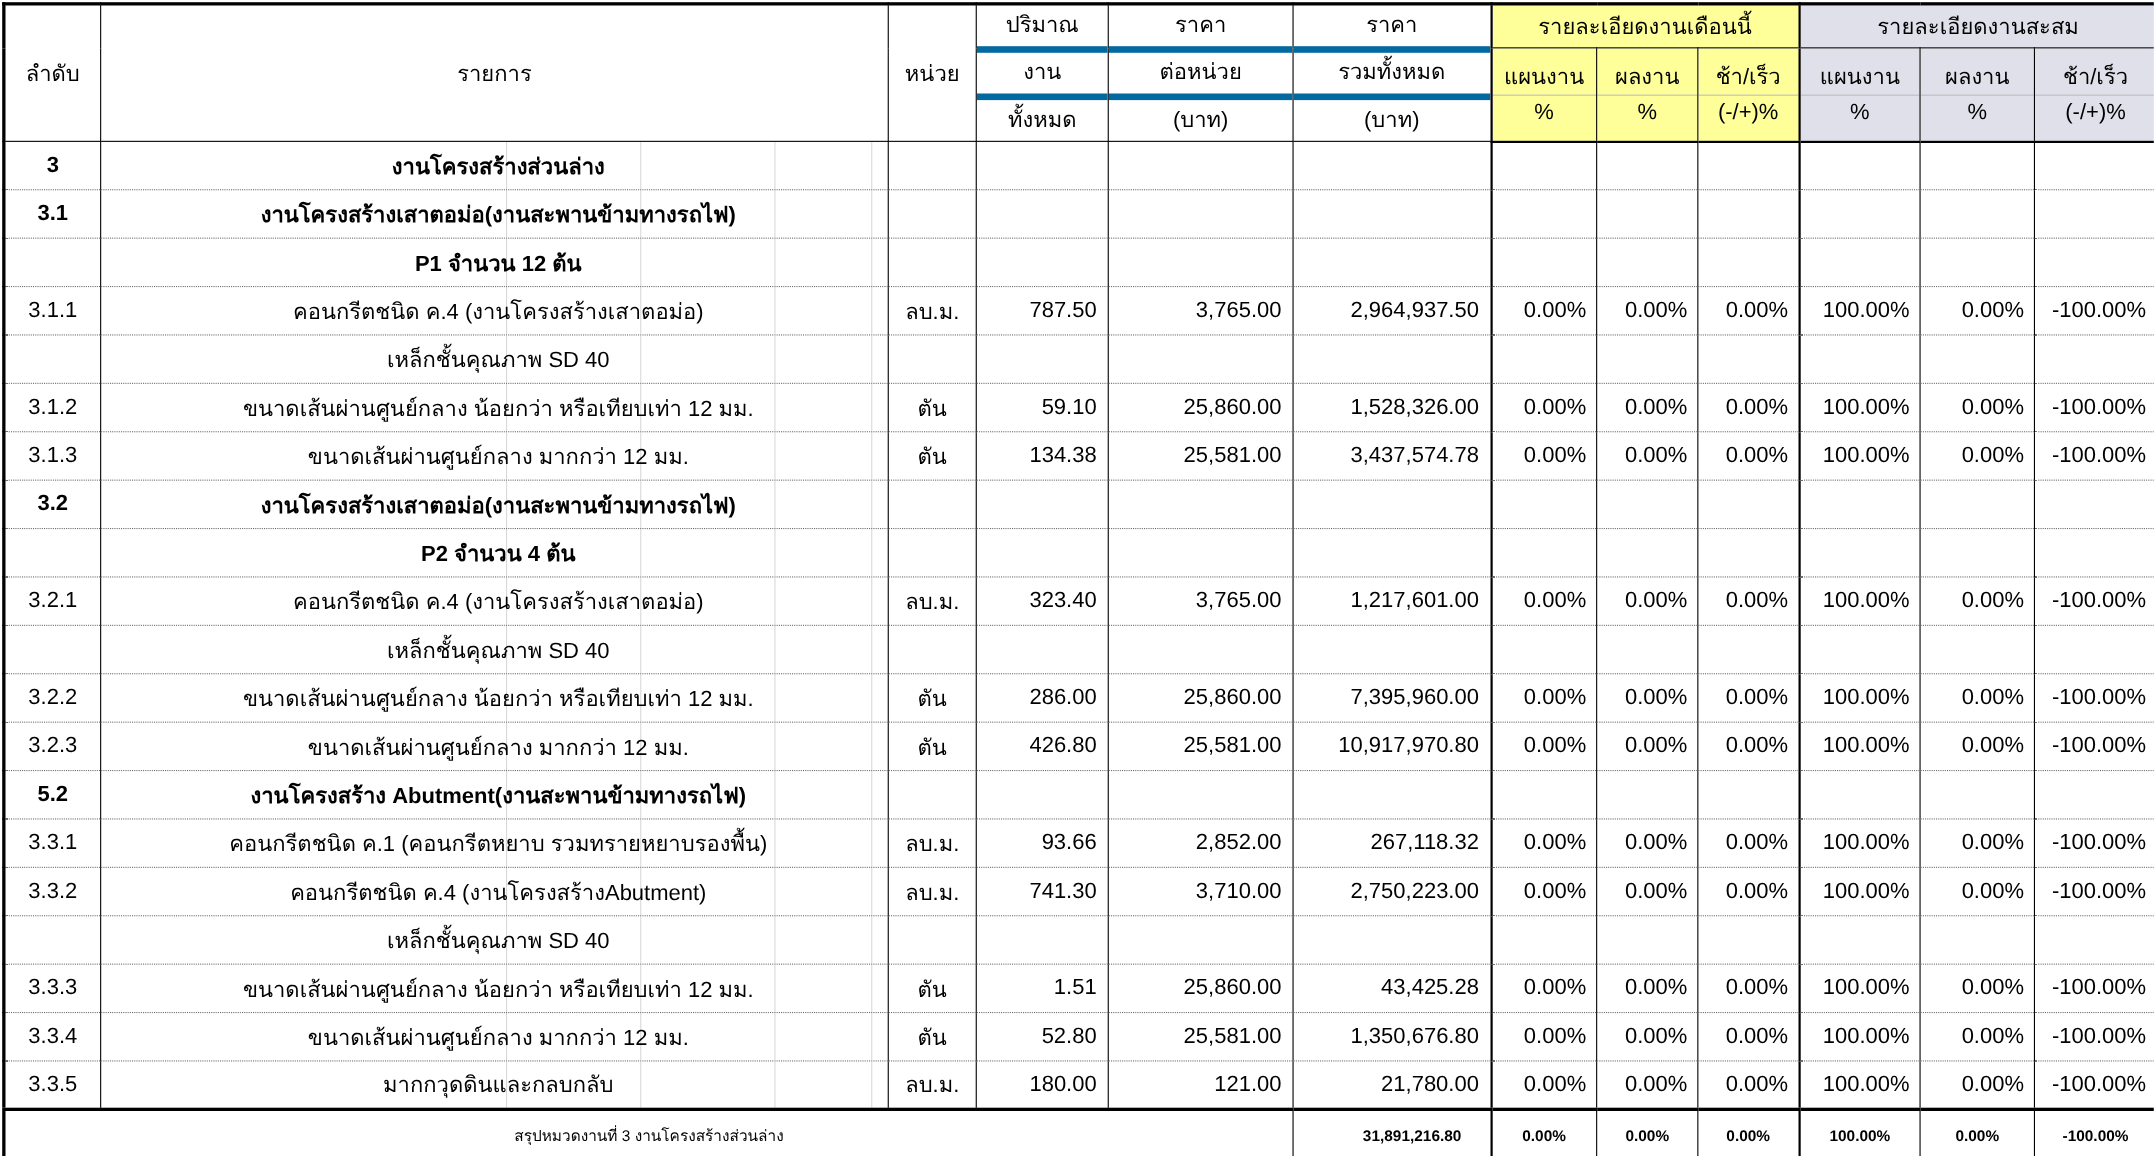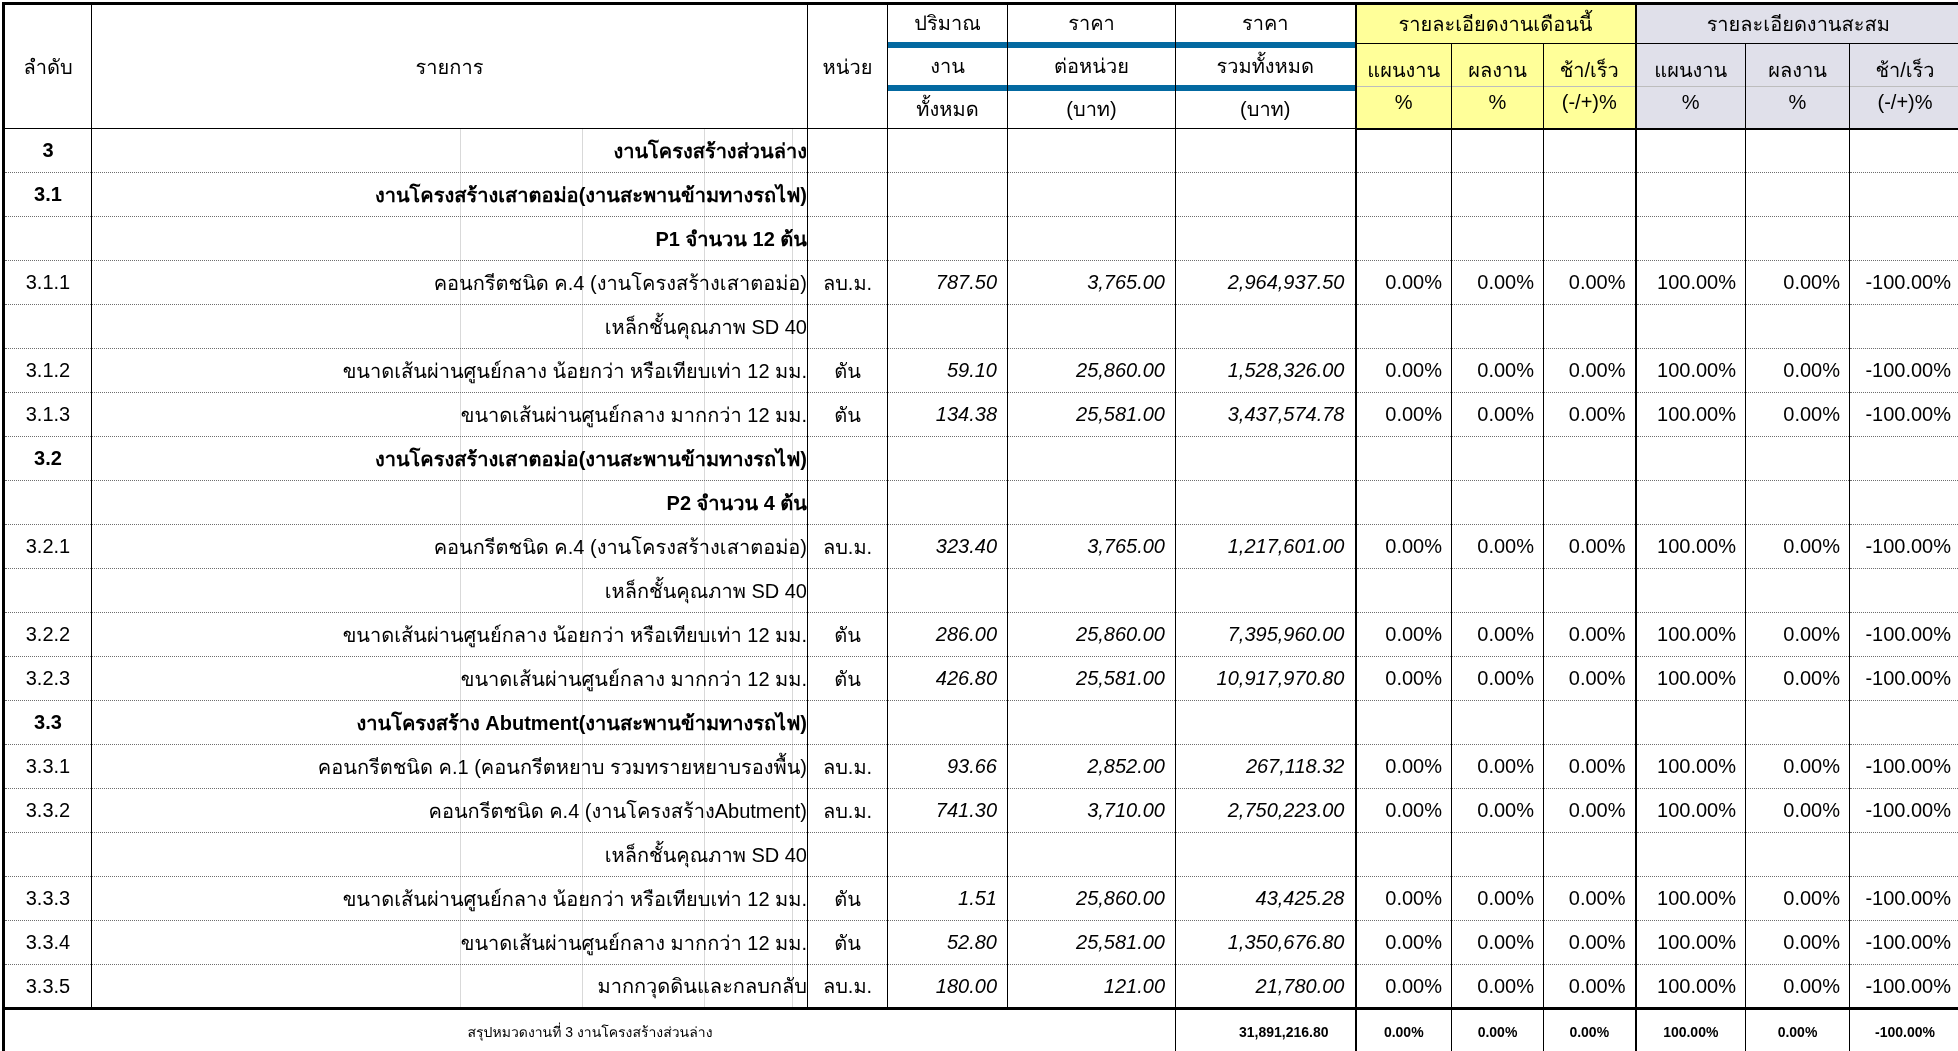--- a/index.html
+++ b/index.html
@@ -15,26 +15,26 @@
   .group-title{height:40px;border-bottom:1px solid #000;}
   .h-sub{padding:0;}
   .h-sub .ln1{height:36px;line-height:40px;display:block;}
   .h-sub .ln2{height:34px;line-height:30px;display:block;border-top:1px solid #bdbdbd;}
   .gb-l{border-left:2px solid #000 !important;}
   thead tr:last-child th{border-bottom:2px solid #000;}
 
   
   tbody td{font-size:20px;height:44px;border-right:1px solid #000;border-bottom:1px dotted #6e6e6e;vertical-align:middle;}
   .c-no{text-align:center;}
-  .c-item{padding-left:7px;text-align:right;
+  .c-item{padding-left:7px;text-align:center;
     background-image:linear-gradient(#d9d9d9,#d9d9d9),linear-gradient(#d9d9d9,#d9d9d9),linear-gradient(#d9d9d9,#d9d9d9),linear-gradient(#d9d9d9,#d9d9d9);
     background-size:1px 100%;background-repeat:no-repeat;
     background-position:368px 0,490px 0,612px 0,700px 0;}
   .c-unit{text-align:center;}
-  .c-num{text-align:right;padding-right:10px;font-style:italic;}
+  .c-num{text-align:right;padding-right:10px;}
   .c-pct{text-align:right;padding-right:9px;}
   tr.section td{font-weight:bold;}
 
   
   tr.summary td{border-top:3px solid #000;border-bottom:none;height:47px;font-weight:bold;font-size:14px;border-right:1px solid #000;}
   .sum-label{text-align:center;font-weight:normal !important;font-size:23px;}
   .sum-total{text-align:right;padding-right:26px;}
   .sum-pct{text-align:center;}
   td:last-child,th:last-child{border-right:none;}
 </style>
@@ -287,21 +287,21 @@
     <td class="c-num">25,581.00</td>
     <td class="c-num">10,917,970.80</td>
     <td class="c-pct gb-l">0.00%</td>
     <td class="c-pct">0.00%</td>
     <td class="c-pct">0.00%</td>
     <td class="c-pct gb-l">100.00%</td>
     <td class="c-pct">0.00%</td>
     <td class="c-pct">-100.00%</td>
   </tr>
         <tr class="section">
-    <td class="c-no">3.3</td>
+    <td class="c-no">5.2</td>
     <td class="c-item">งานโครงสร้าง Abutment(งานสะพานข้ามทางรถไฟ)</td>
     <td class="c-unit"></td>
     <td class="c-num"></td>
     <td class="c-num"></td>
     <td class="c-num"></td>
     <td class="c-pct gb-l"></td>
     <td class="c-pct"></td>
     <td class="c-pct"></td>
     <td class="c-pct gb-l"></td>
     <td class="c-pct"></td>

